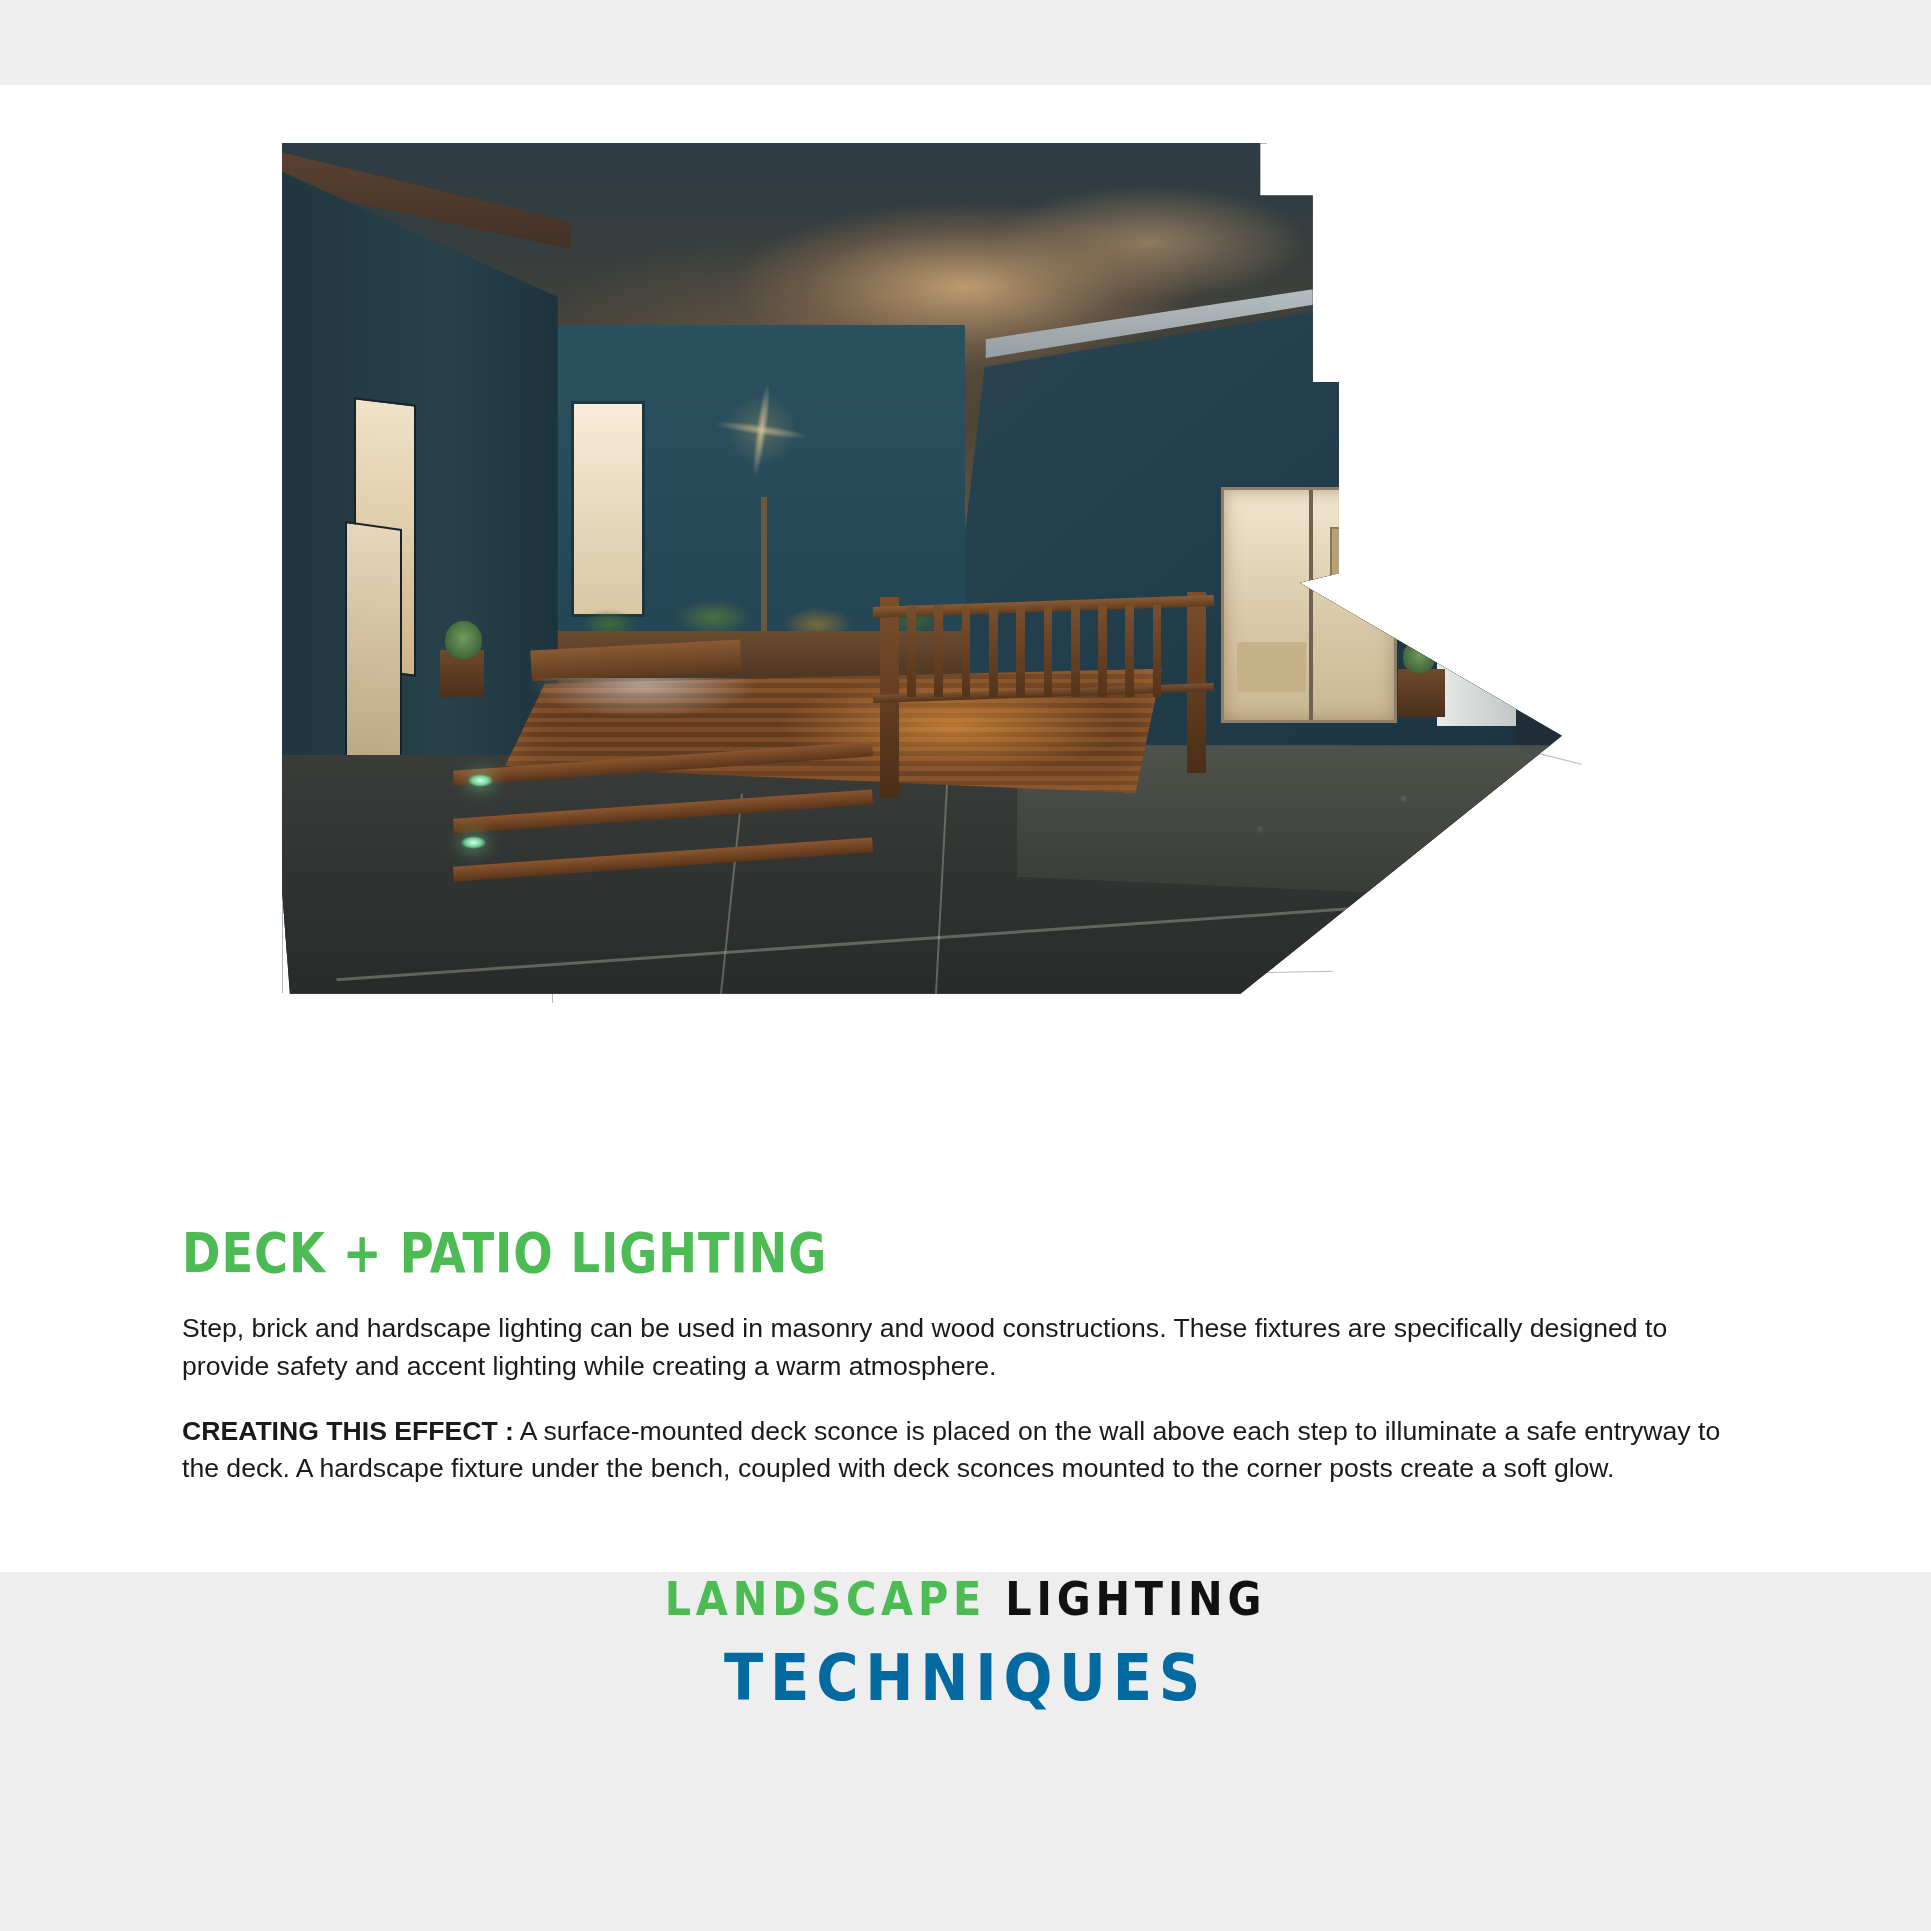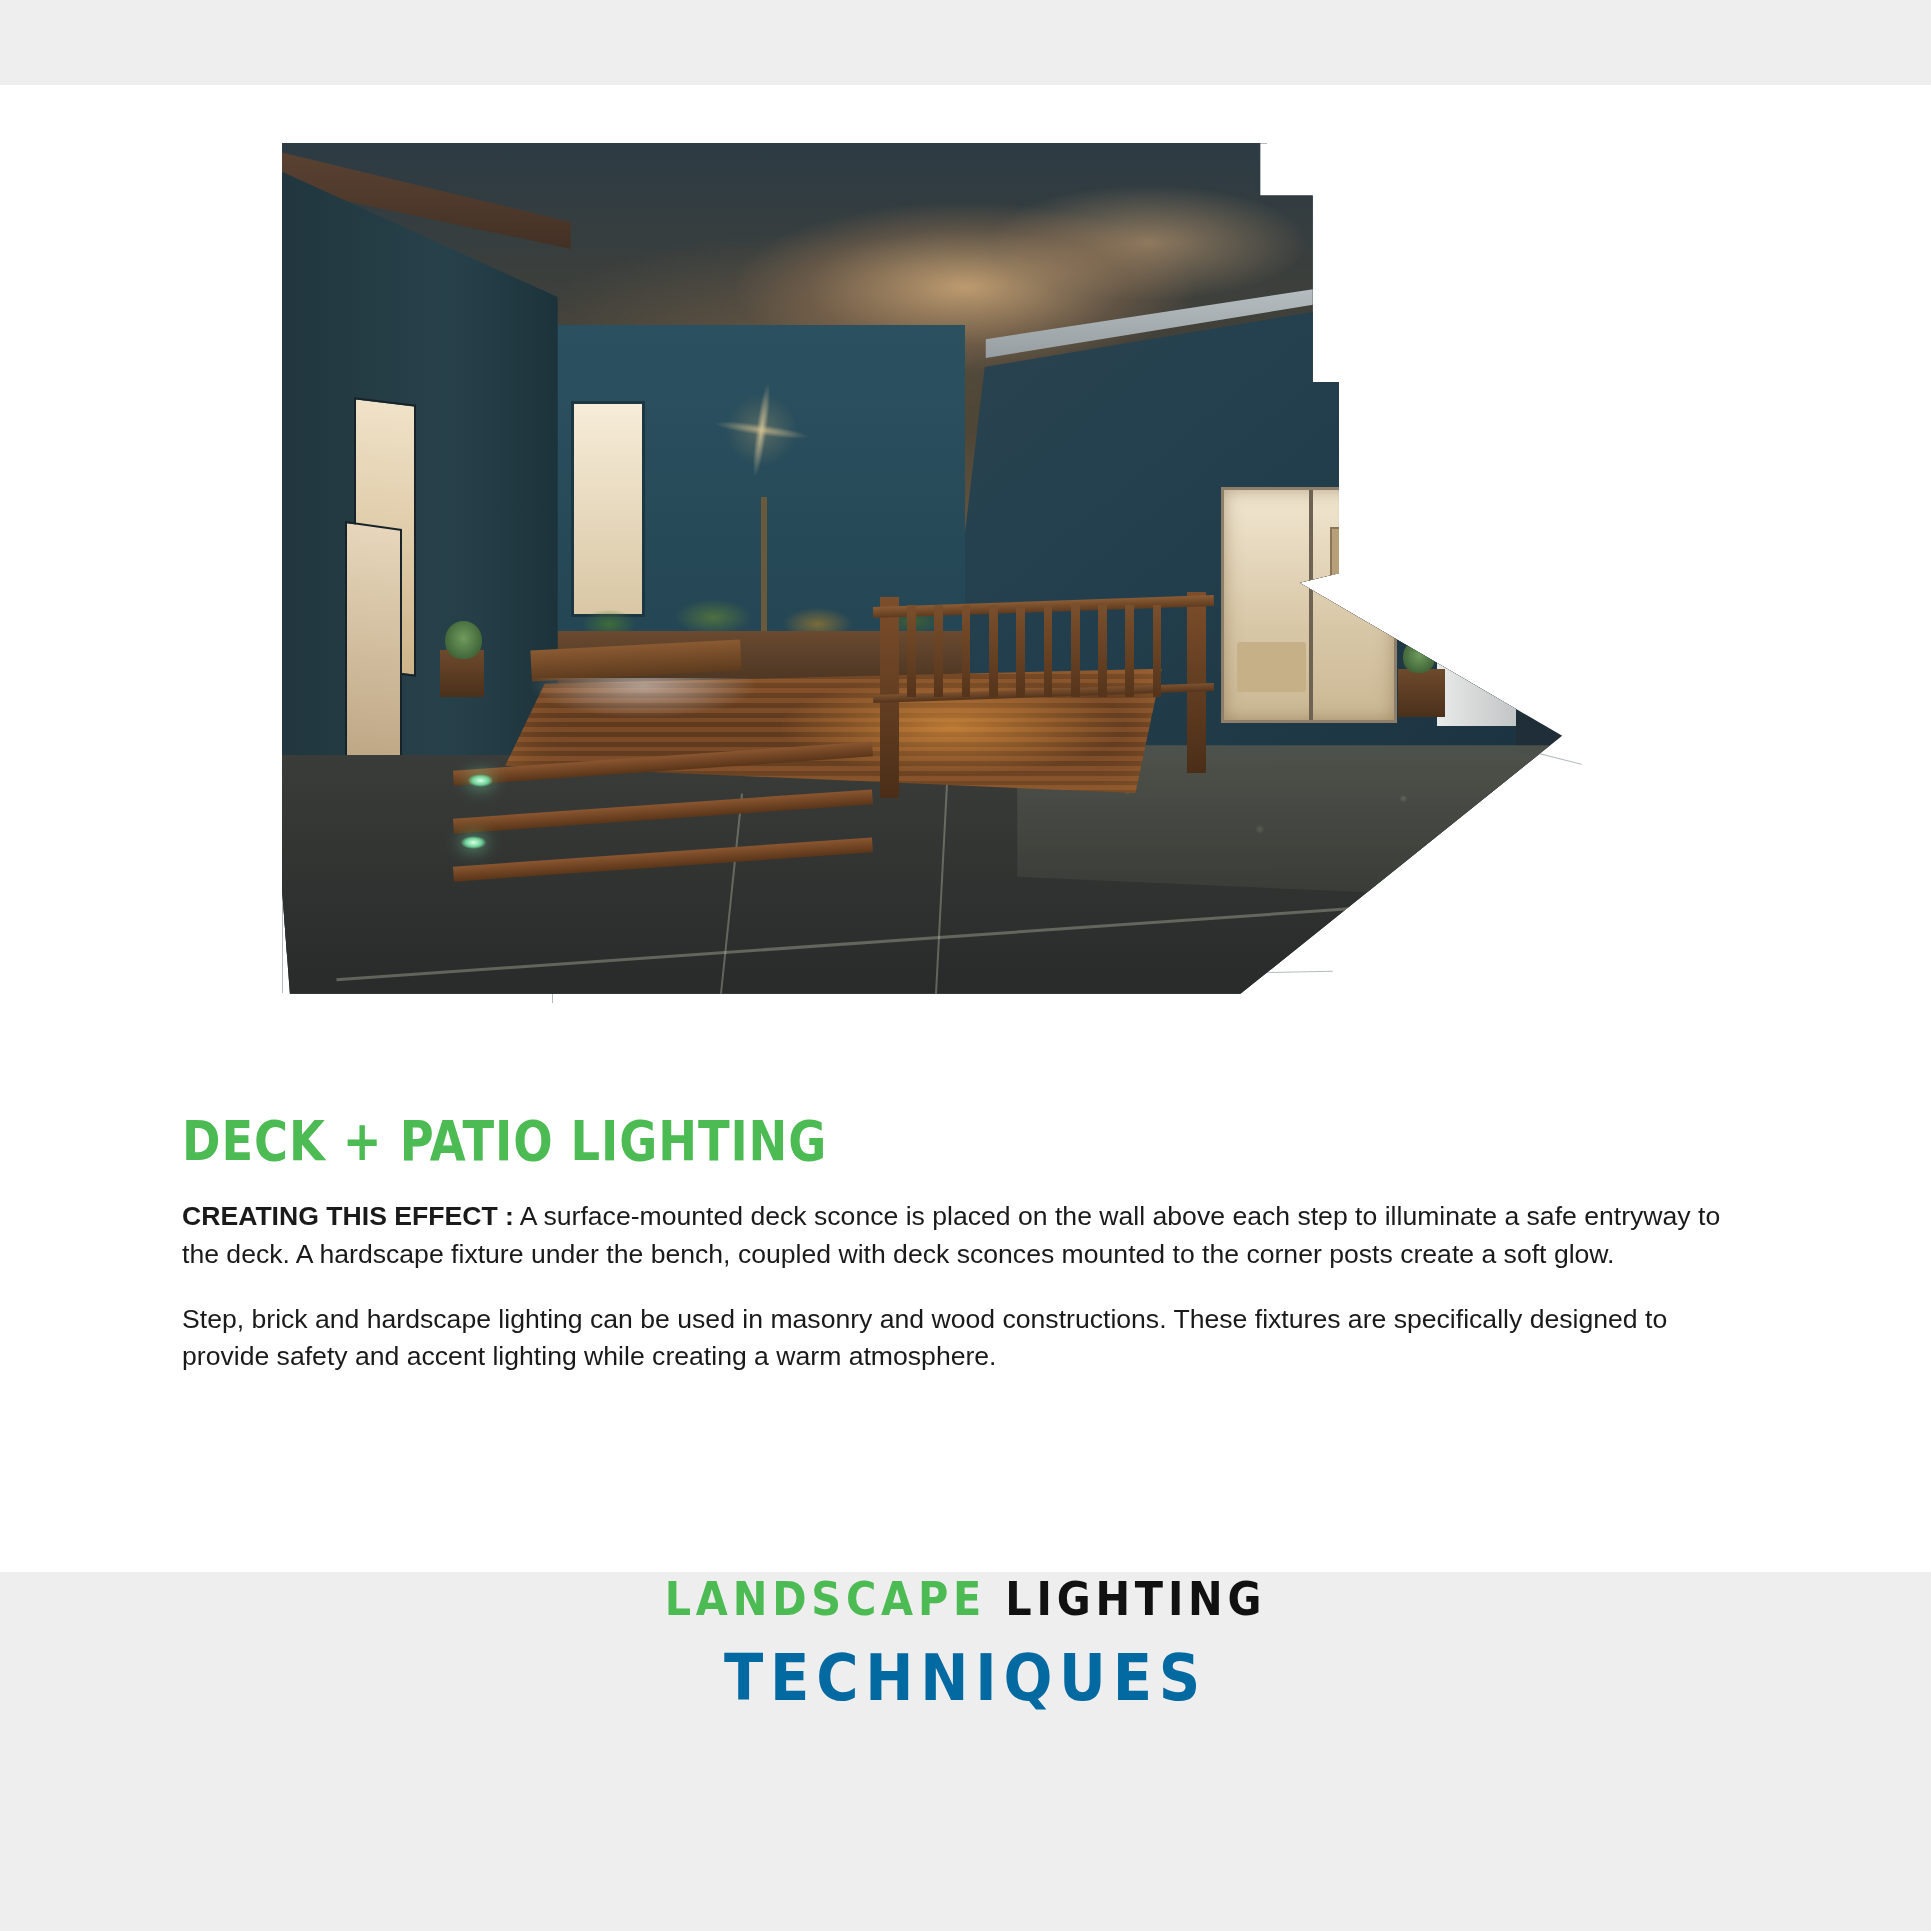--- a/index.html
+++ b/index.html
@@ -329,21 +329,21 @@
   }
   
   .guide {
     position: absolute;
     background: rgba(120,130,140,0.55);
   }
   
   .content {
     position: absolute;
     left: 182px;
-    top: 1108px;
+    top: 1220px;
     width: 1583px;
   }
   .headline {
     font-family: "DejaVu Sans Condensed", "Liberation Sans Narrow", "Liberation Sans", sans-serif;
     font-weight: 700;
     font-size: 56px;
     letter-spacing: 1px;
     color: #4cbb53;
     text-transform: uppercase;
     margin: 0 0 25px 0;
@@ -476,22 +476,22 @@
         <div class="cactus" style="left:12.4%;top:50%;width:2.8%;height:4%;"></div>
         <div class="pot" style="left:85%;top:55%;width:3.6%;height:5%;"></div>
         <div class="cactus" style="left:87%;top:47.5%;width:1.8%;height:6%;"></div>
         <div class="cactus" style="left:85.4%;top:52%;width:2.4%;height:3.4%;"></div>
       </div>
     </div>
   </div>
 
   <div class="content">
     <h1 class="headline">DECK + PATIO LIGHTING</h1>
+    <p class="para">Step, brick and hardscape lighting can be used in masonry and wood constructions. These fixtures are specifically designed to provide safety and accent lighting while creating a warm atmosphere.</p>
     <p class="para"><strong>CREATING THIS EFFECT :</strong><span> A surface-mounted deck sconce is placed on the wall above each step to illuminate a safe entryway to the deck. A hardscape fixture under the bench, coupled with deck sconces mounted to the corner posts create a soft glow.</span></p>
-    <p class="para">Step, brick and hardscape lighting can be used in masonry and wood constructions. These fixtures are specifically designed to provide safety and accent lighting while creating a warm atmosphere.</p>
   </div>
 
   <div class="bottom-band"></div>
   <div class="footer">
     <div class="footer-line1">
       <span class="accent">LANDSCAPE</span>
       <span class="dark">LIGHTING</span>
     </div>
     <div class="footer-line2">TECHNIQUES</div>
   </div>

